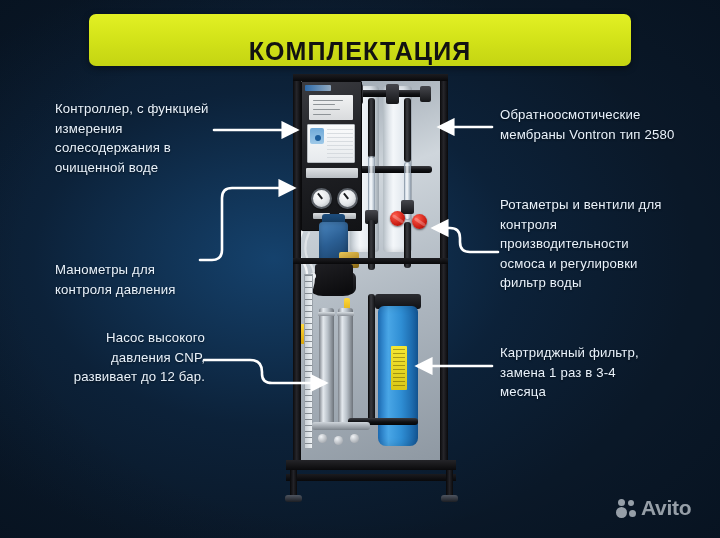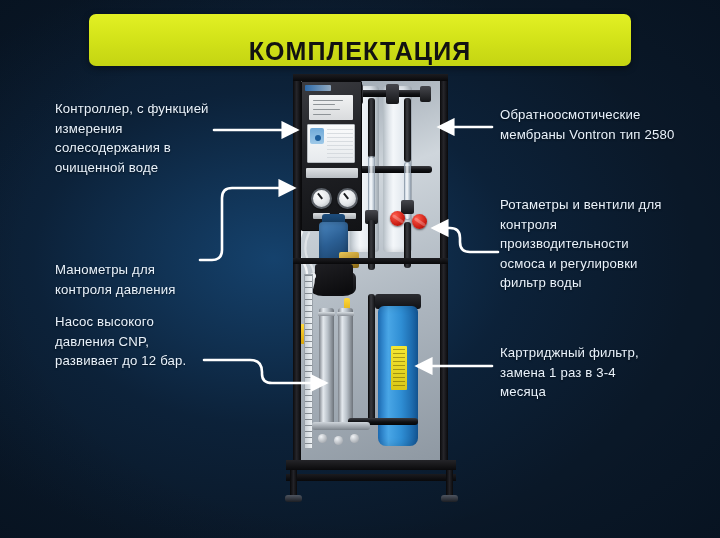--- a/index.html
+++ b/index.html
@@ -386,21 +386,30 @@
   </svg>
 
   <div id="title-bar">
     <span class="t">КОМПЛЕКТАЦИЯ</span>
   </div>
 
   <div class="label lbl-left" style="left:55px; top:99px; width:165px;">Контроллер, с функцией измерения солесодержания в очищенной воде</div>
 
   <div class="label lbl-left" style="left:55px; top:232px; width:160px;margin-top:28px;">Манометры для контроля давления</div>
 
-  <div class="label lbl-left" style="left:55px; top:312px; width:150px;">Насос высокого давления CNP, развивает до 12 бар.</div>
+  <div class="label lbl-left" style="left:55px; top:328px; width:150px;text-align:right;">Насос высокого давления CNP, развивает до 12 бар.</div>
 
   <div class="label lbl-right" style="left:500px; top:105px; width:180px;">Обратноосмотические мембраны Vontron тип 2580</div>
 
   <div class="label lbl-right" style="left:500px; top:195px; width:172px;">Ротаметры и вентили для контроля производительности осмоса и регулировки фильтр воды</div>
 
   <div class="label lbl-right" style="left:500px; top:343px; width:160px;">Картриджный фильтр, замена 1 раз в 3-4 месяца</div>
 
+  <div id="avito">
+    <span id="avito-dots">
+      <i id="ad1"></i>
+        <i id="ad2"></i>
+        <i id="ad3"></i>
+        <i id="ad4"></i>
+    </span>
+    <span id="avito-text">Avito</span>
+  </div>
 </div>
 
 </body></html>

